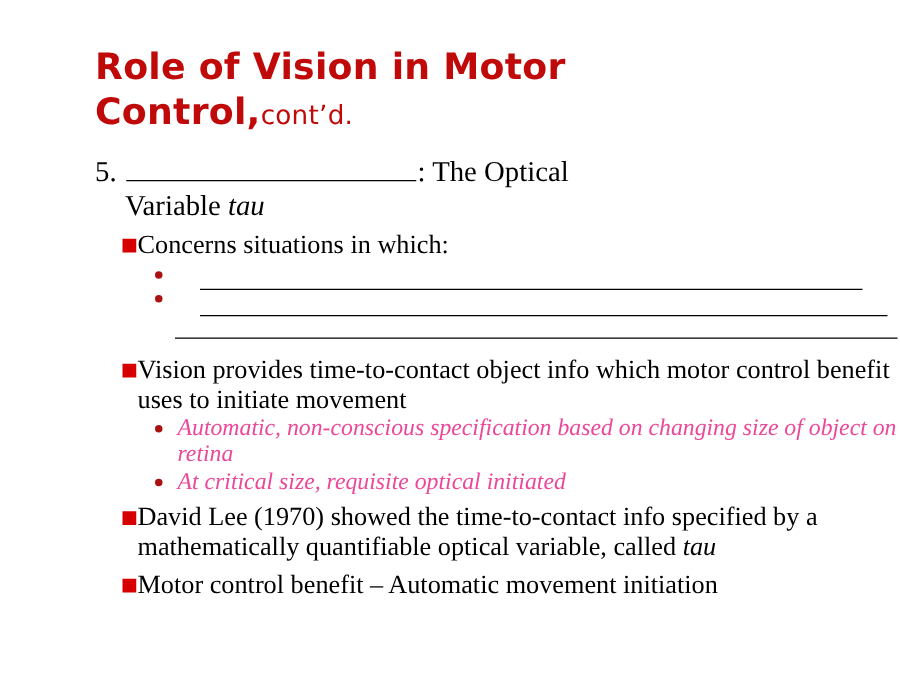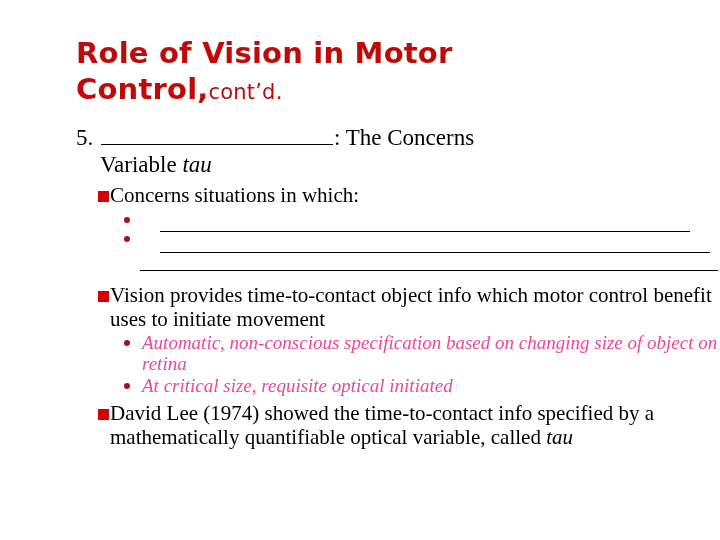--- a/index.html
+++ b/index.html
@@ -131,21 +131,21 @@
   <div class="title-block">
     <div class="title-main">Role of Vision in Motor</div>
     <div>
       <span class="title-main">Control,</span><span class="title-cont">cont’d.</span>
     </div>
   </div>
 
   <div class="body-block">
 
     <div class="num-item">
-      <span class="num-marker">5.</span><span class="blank-inline"></span><span>: The Concerns</span>
+      <span class="num-marker">5.</span><span class="blank-inline"></span><span>: The Optical</span>
       <div>
         <span>Variable </span><span class="ital">tau</span>
       </div>
     </div>
 
     <div class="lv1">
       <span class="sq"></span>
       <span>Concerns situations in which:</span>
     </div>
 
@@ -171,18 +171,22 @@
       <span>Automatic, non-conscious specification based on changing size of object on retina</span>
     </div>
 
     <div class="lv2">
       <span class="dot"></span>
       <span>At critical size, requisite optical initiated</span>
     </div>
 
     <div class="lv1">
       <span class="sq"></span>
-      <span>David Lee (1974) showed the time-to-contact info specified by a mathematically quantifiable optical variable, called </span><span class="ital">tau</span>
+      <span>David Lee (1970) showed the time-to-contact info specified by a mathematically quantifiable optical variable, called </span><span class="ital">tau</span>
     </div>
 
+    <div class="lv1">
+      <span class="sq"></span>
+      <span>Motor control benefit – Automatic movement initiation</span>
+    </div>
 
   </div>
 </div>
 
 </body></html>

